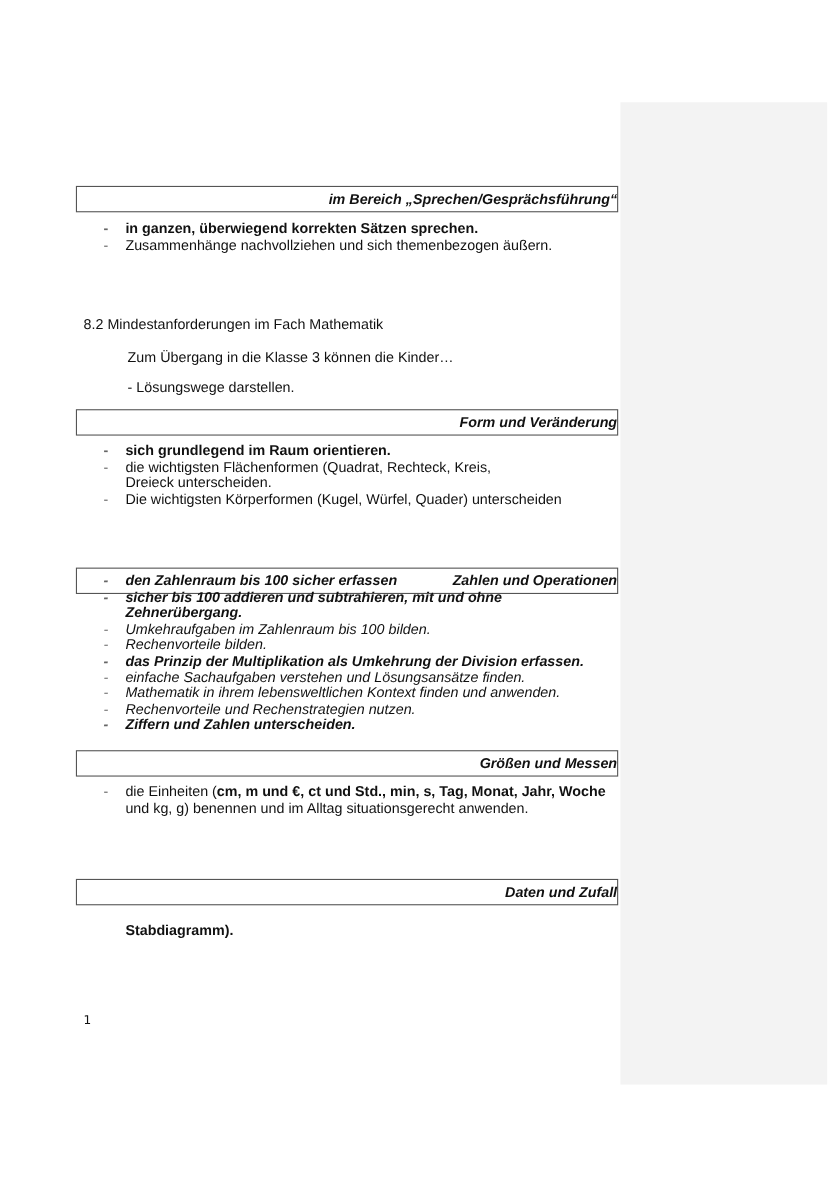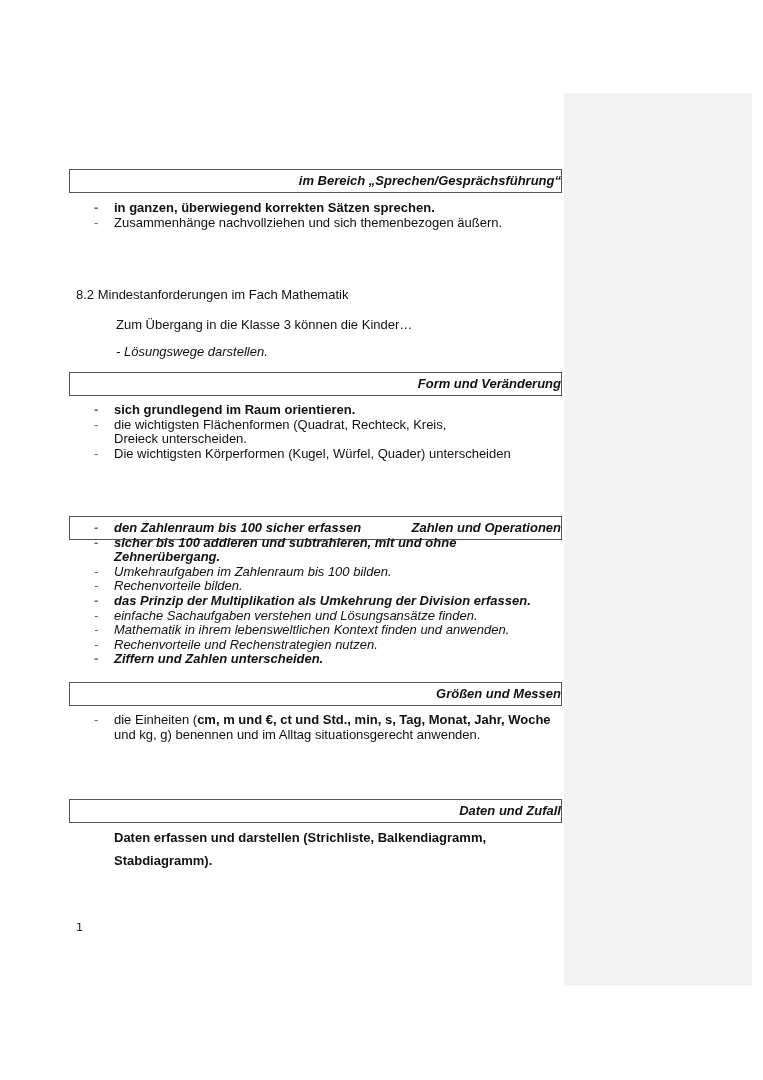--- a/index.html
+++ b/index.html
@@ -23,21 +23,21 @@
 <div class="comment-pane"></div>
 
 <div class="box" style="top:169px;">im Bereich „Sprechen/Gesprächsführung“</div>
 <ul class="list" style="top:201px;">
   <li class="b">in ganzen, überwiegend korrekten Sätzen sprechen.</li>
   <li>Zusammenhänge nachvollziehen und sich themenbezogen äußern.</li>
 </ul>
 
 <div class="heading">8.2 Mindestanforderungen im Fach Mathematik</div>
 <div class="para" style="top:317px;">Zum Übergang in die Klasse 3 können die Kinder…</div>
-<div class="para" style="top:344px;font-style:italic;">- Lösungswege darstellen.</div>
+<div class="para" style="top:344px;">- Lösungswege darstellen.</div>
 
 <div class="box" style="top:372px;">Form und Veränderung</div>
 <ul class="list" style="top:403px;">
   <li class="b">sich grundlegend im Raum orientieren.</li>
   <li style="padding-right:80px;">die wichtigsten Flächenformen (Quadrat, Rechteck, Kreis, Dreieck unterscheiden.</li>
   <li>Die wichtigsten Körperformen (Kugel, Würfel, Quader) unterscheiden</li>
 </ul>
 
 <div class="box" style="top:516px;">Zahlen und Operationen</div>
 <ul class="list" style="top:521px;font-style:italic;">
@@ -52,17 +52,16 @@
   <li class="b">Ziffern und Zahlen unterscheiden.</li>
 </ul>
 
 <div class="box" style="top:682px;">Größen und Messen</div>
 <ul class="list" style="top:713px;">
   <li><span>die Einheiten (</span><span class="b">cm, m und €, ct und Std., min, s, Tag, Monat, Jahr, Woche</span><span> und kg, g) benennen und im Alltag situationsgerecht anwenden.</span></li>
 </ul>
 
 <div class="box" style="top:799px;">Daten und Zufall</div>
 <ul class="list" style="top:831px;">
-  <li class="b nodash">Daten erfassen und darstellen (Strichliste, Balkendiagramm,</li>
   <li class="b nodash" style="margin-top:8px;">Stabdiagramm).</li>
 </ul>
 
 <div class="pagenum">1</div>
 
 </body></html>

